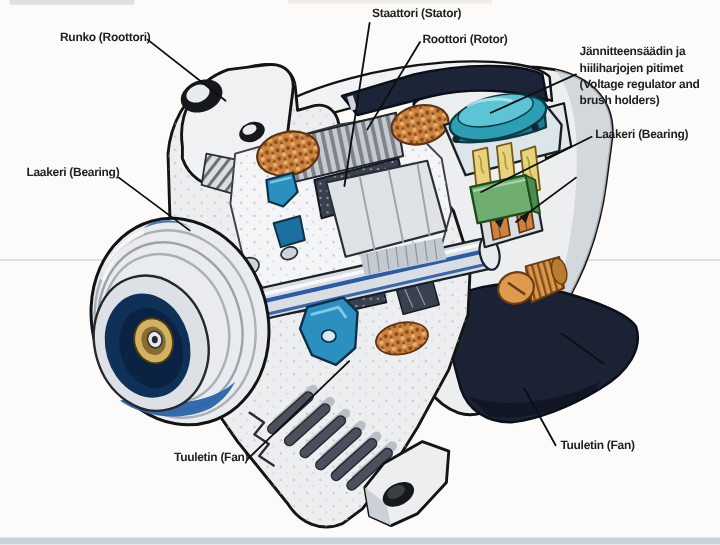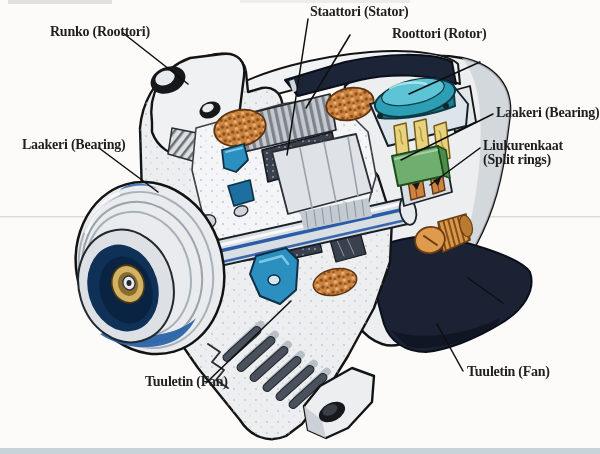--- a/index.html
+++ b/index.html
@@ -4,28 +4,28 @@
 <style>
   html,body{margin:0;padding:0;}
   body{font-family:"Liberation Sans",sans-serif;background:#ffffff;}
   .stage{
     position:relative;width:600px;height:454px;overflow:hidden;
     background:var(--bg,#fcfbf9);
   }
   .stage svg{position:absolute;left:0;top:0;}
   .lbl{
     position:absolute;
-    font-family:Liberation Serif, serif;
-    font-size:14px;font-weight:700;line-height:13.5px;
+    font-family:Liberation Sans, sans-serif;
+    font-size:10px;font-weight:700;line-height:13.5px;
     letter-spacing:-0.25px;color:var(--label-text,#1f1f1f);
     white-space:pre-line;pointer-events:none;
   }
   .lbl-runko{left:50px;top:25px;}
   .lbl-staattori{left:310px;top:5px;}
-  .lbl-roottori{left:352px;top:27px;margin-left:40px;}
+  .lbl-roottori{left:352px;top:27px;}
   .lbl-regulator{left:483px;top:37px;}
   .lbl-laakeri-right{left:496px;top:106px;}
   .lbl-liukurenkaat{left:483px;top:139px;}
   .lbl-laakeri-left{left:22px;top:138px;}
   .lbl-tasasuuntaaja{left:506px;top:295px;}
   .lbl-tuuletin-bottom{left:145px;top:375px;}
   .lbl-tuuletin-right{left:467px;top:365px;}
 </style>
 </head>
 <body>
@@ -263,19 +263,21 @@
         <line x1="503" y1="303" x2="468" y2="278"></line>
         <line x1="463" y1="371" x2="437" y2="324"></line>
         <line x1="206" y1="383" x2="291" y2="301"></line>
       </g>
     </g>
   </svg>
 
   <div class="lbl lbl-runko">Runko (Roottori)</div>
   <div class="lbl lbl-staattori">Staattori (Stator)</div>
   <div class="lbl lbl-roottori">Roottori (Rotor)</div>
+  <div class="lbl lbl-regulator">Jännitteensäädin ja
+hiiliharjojen pitimet
+(Voltage regulator and
+brush holders)</div>
   <div class="lbl lbl-laakeri-right">Laakeri (Bearing)</div>
-  <div class="lbl lbl-liukurenkaat">Liukurenkaat
-(Split rings)</div>
   <div class="lbl lbl-laakeri-left">Laakeri (Bearing)</div>
   <div class="lbl lbl-tuuletin-bottom">Tuuletin (Fan)</div>
   <div class="lbl lbl-tuuletin-right">Tuuletin (Fan)</div>
 </div>
 
 </body></html>

